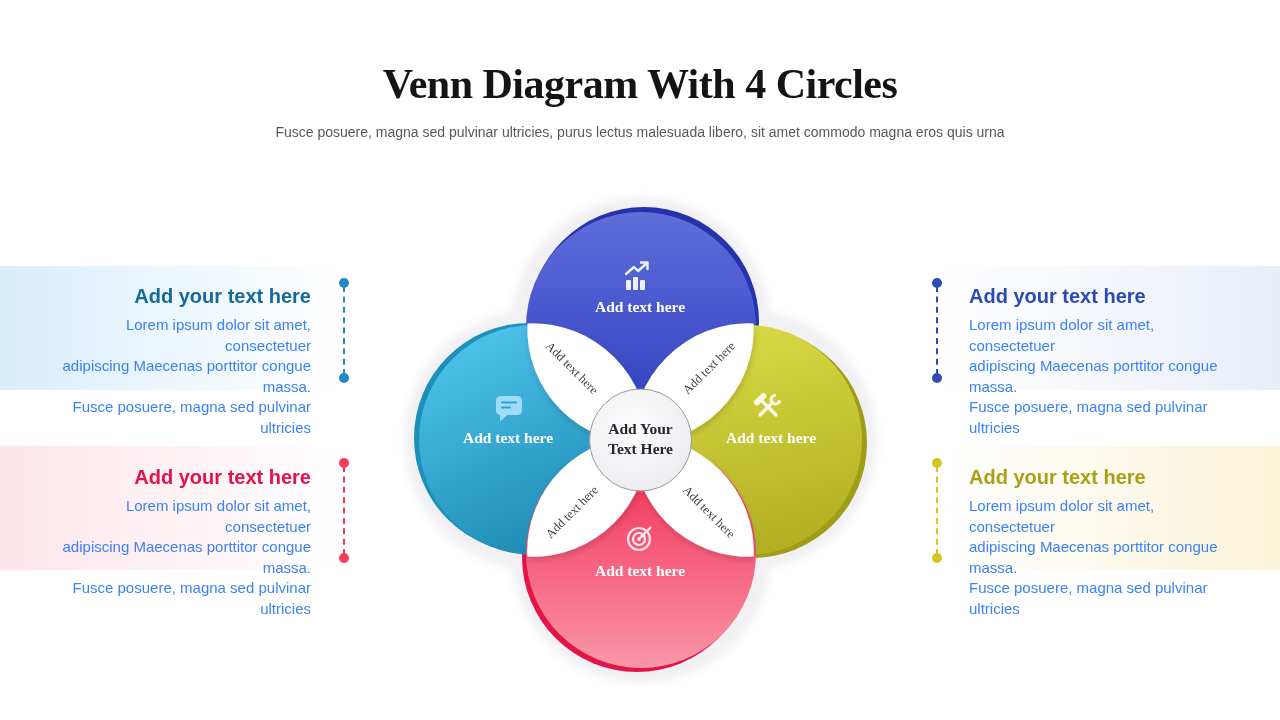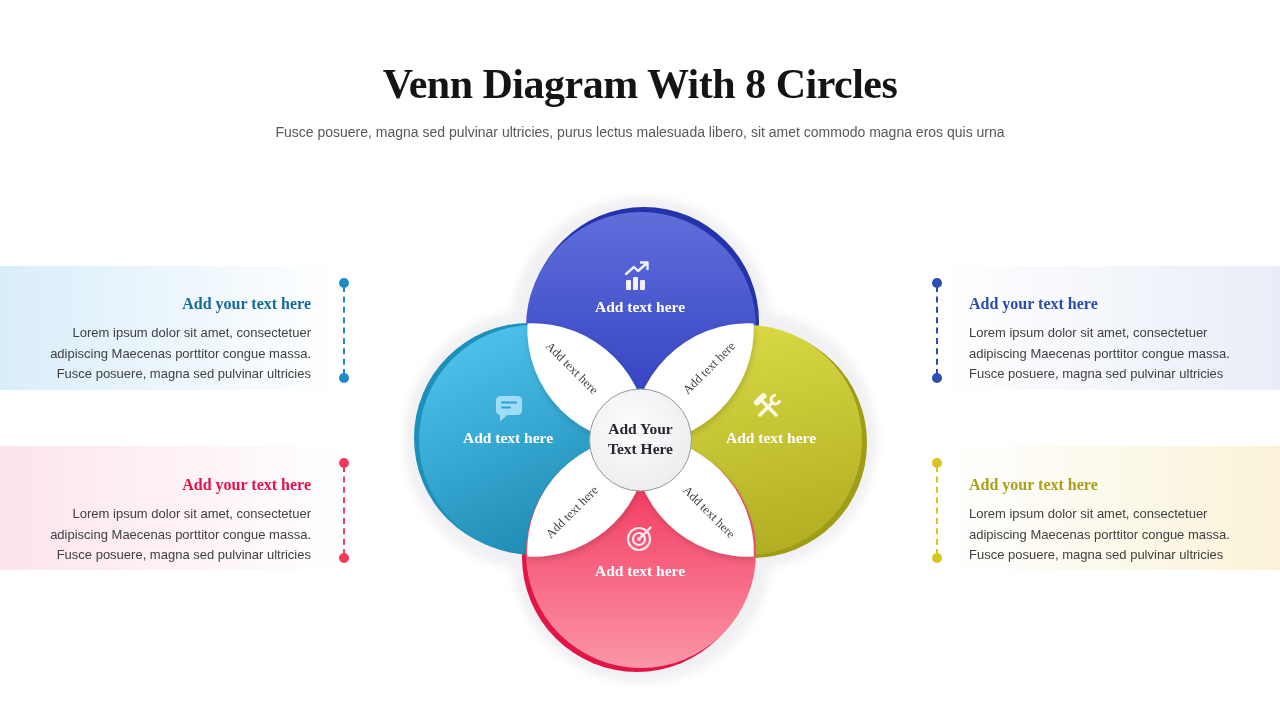--- a/index.html
+++ b/index.html
@@ -19,23 +19,23 @@
   .band.bl{left:0;top:446px;background:linear-gradient(90deg,#fce4ea 0%,rgba(255,255,255,0) 100%);}
   .band.tr{right:0;top:266px;background:linear-gradient(270deg,#e8edf7 0%,rgba(255,255,255,0) 100%);}
   .band.br{right:0;top:446px;background:linear-gradient(270deg,#faf3d8 0%,rgba(255,255,255,0) 100%);}
 
   
   .tblock{position:absolute;width:272px;}
   .tblock.left{left:39px;text-align:right;}
   .tblock.right{left:969px;text-align:left;}
   .tblock.rowtop{top:285px;}
   .tblock.rowbot{top:466px;}
-  .tblock h3{margin:8px 0 8px 0;font-family:Liberation Serif, serif;
-             font-weight:700;font-size:16px;line-height:22px;}
-  .tblock .bodyline{font-size:13px;line-height:20.5px;color:#404040;}
+  .tblock h3{margin:0 0 8px 0;font-family:Liberation Sans, sans-serif;
+             font-weight:700;font-size:20px;line-height:22px;}
+  .tblock .bodyline{font-size:15px;line-height:20.5px;color:#3b82f6;}
 
   
   .conn{position:absolute;width:10px;height:105px;}
   .conn .line{position:absolute;left:4px;top:8px;bottom:8px;width:0;border-left:2px dashed currentColor;}
   .conn .dot{position:absolute;left:0;width:10px;height:10px;border-radius:50%;background:currentColor;}
   .conn .dot.top{top:0;}
   .conn .dot.bot{bottom:0;}
   .conn.tl{left:339px;top:278px;color:#1f8ac9;}
   .conn.bl{left:339px;top:458px;color:#f43b5e;}
   .conn.tr{left:932px;top:278px;color:#2d4cb4;}
@@ -46,21 +46,21 @@
   svg text{font-family:"Liberation Serif","DejaVu Serif",serif;}
   .circle-label{font-size:15.5px;font-weight:700;fill:#ffffff;}
   .petal-label{font-size:12.5px;fill:#3d3d3d;}
   .center-label{font-size:15.5px;font-weight:700;fill:#26262f;}
 </style>
 </head>
 <body>
 
 <div class="slide">
 
-  <div class="title">Venn Diagram With 8 Circles</div>
+  <div class="title">Venn Diagram With 4 Circles</div>
   <div class="subtitle">
     <div>Fusce posuere, magna sed pulvinar ultricies, purus lectus malesuada libero, sit amet commodo magna eros quis urna</div>
   </div>
 
   <div class="band tl"></div>
   <div class="band bl"></div>
   <div class="band tr"></div>
   <div class="band br"></div>
 
   <div class="tblock left rowtop">

